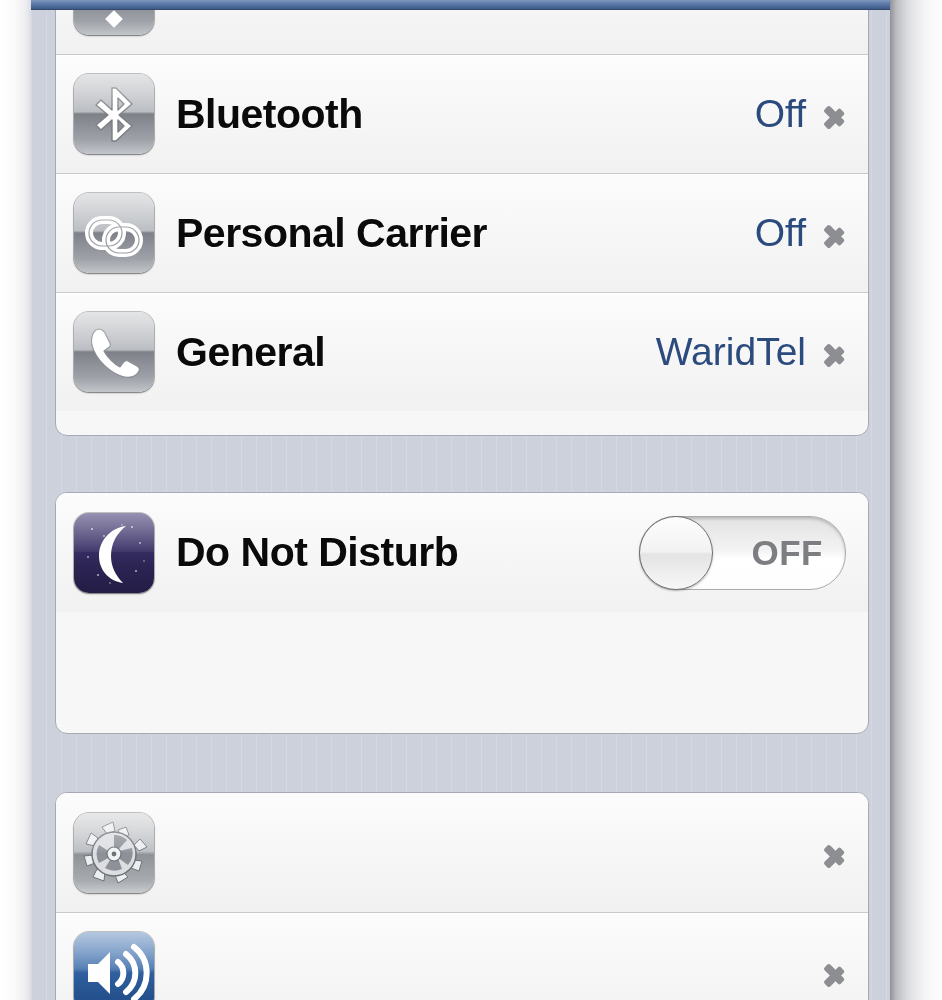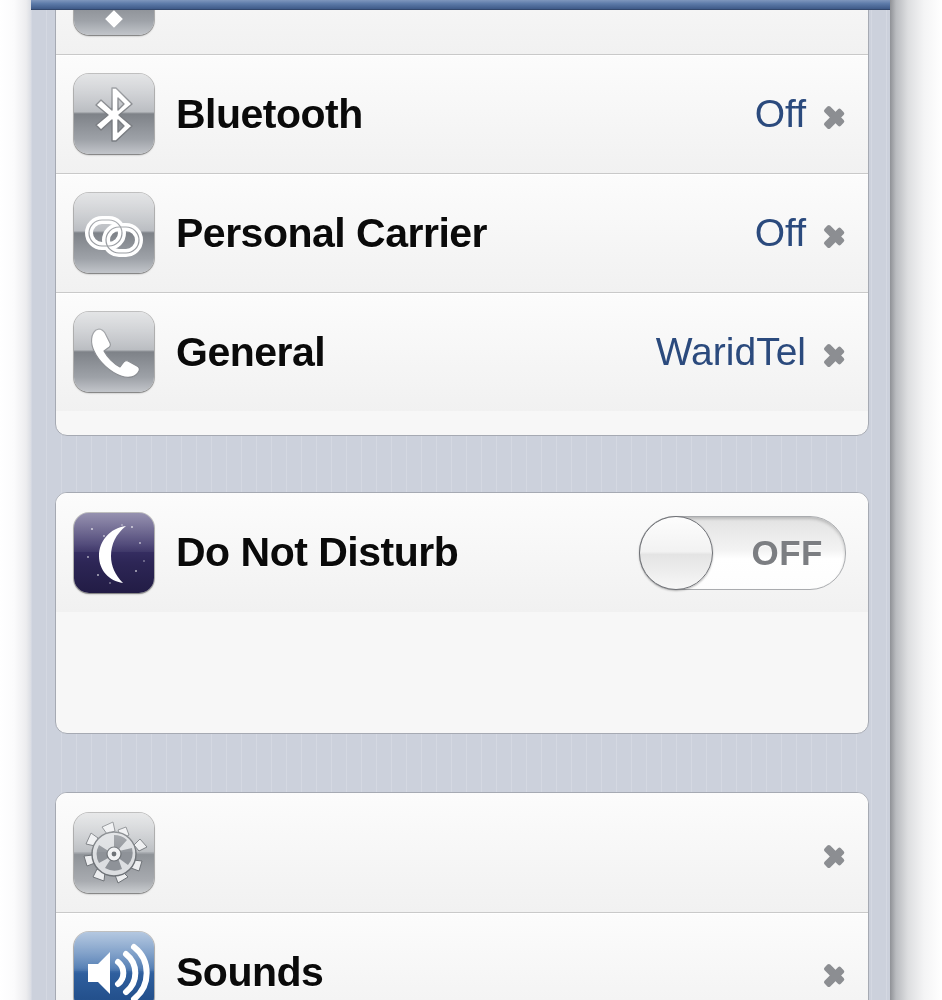--- a/index.html
+++ b/index.html
@@ -358,20 +358,19 @@
         <div class="icon ic-blue">
           <svg width="80" height="80" viewBox="0 0 80 80">
             <path d="M14 32 L 24 32 L 36 20 L 36 62 L 24 50 L 14 50 Z" fill="#ffffff"></path>
             <g fill="none" stroke="#ffffff" stroke-width="6" stroke-linecap="round">
               <path d="M44 30 a 14 14 0 0 1 0 22"></path>
               <path d="M52 22 a 24 24 0 0 1 0 38"></path>
               <path d="M60 15 a 33 33 0 0 1 0 52"></path>
             </g>
           </svg>
         </div>
-        <div class="label">Sounds</div>
         <div class="spacer"></div>
         <div class="chev"></div>
       </div>
     </div>
 
   </div>
 </div>
 
 </body></html>

